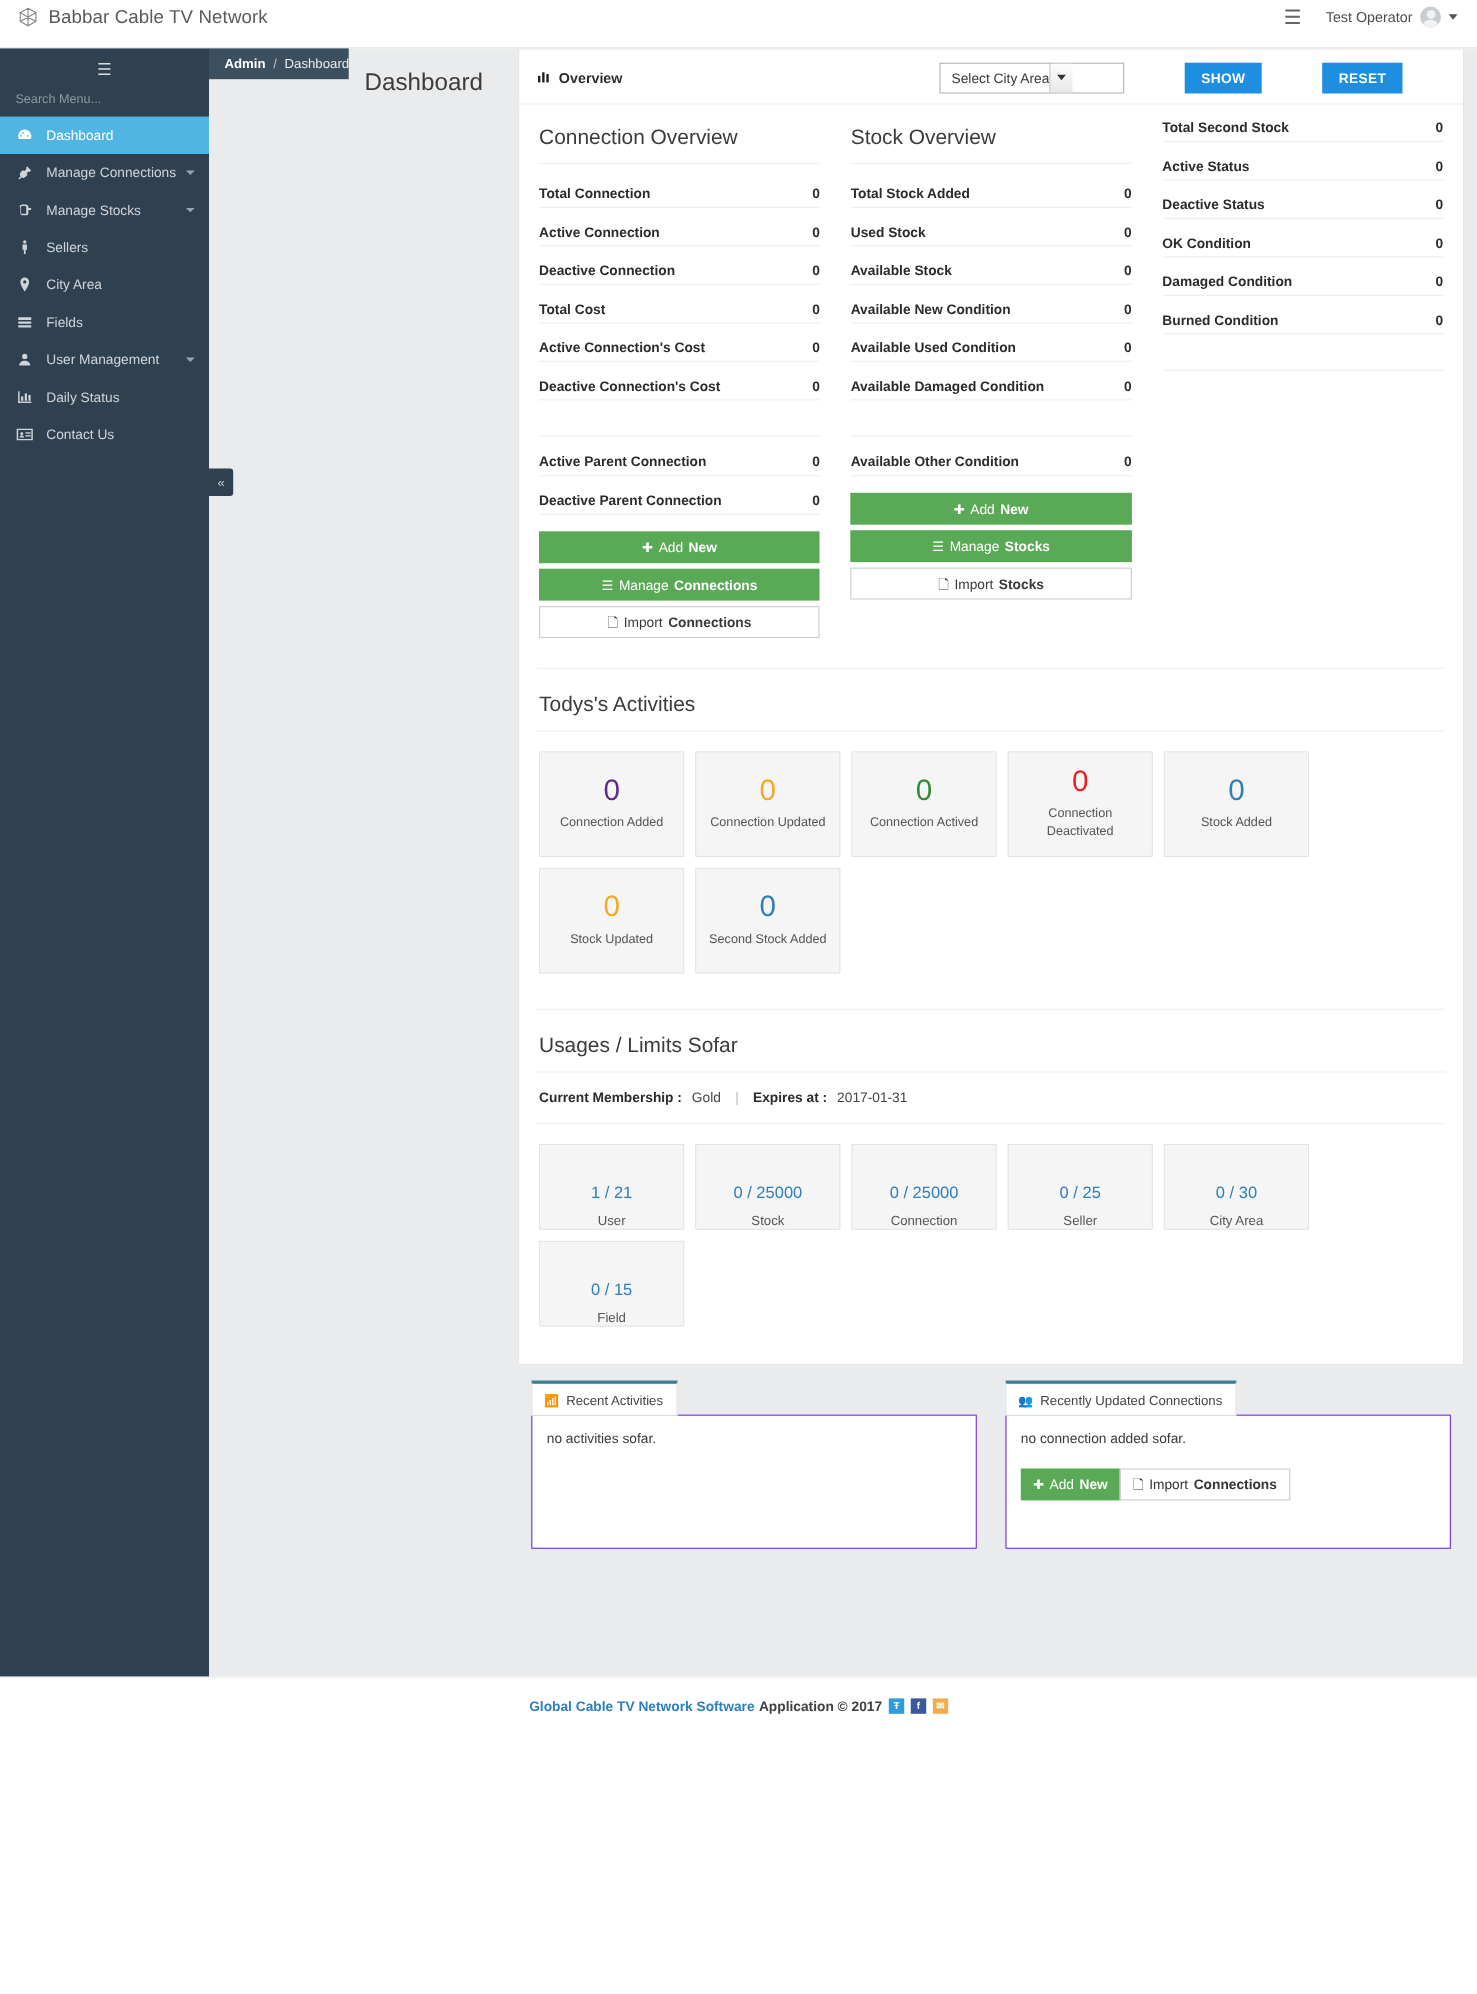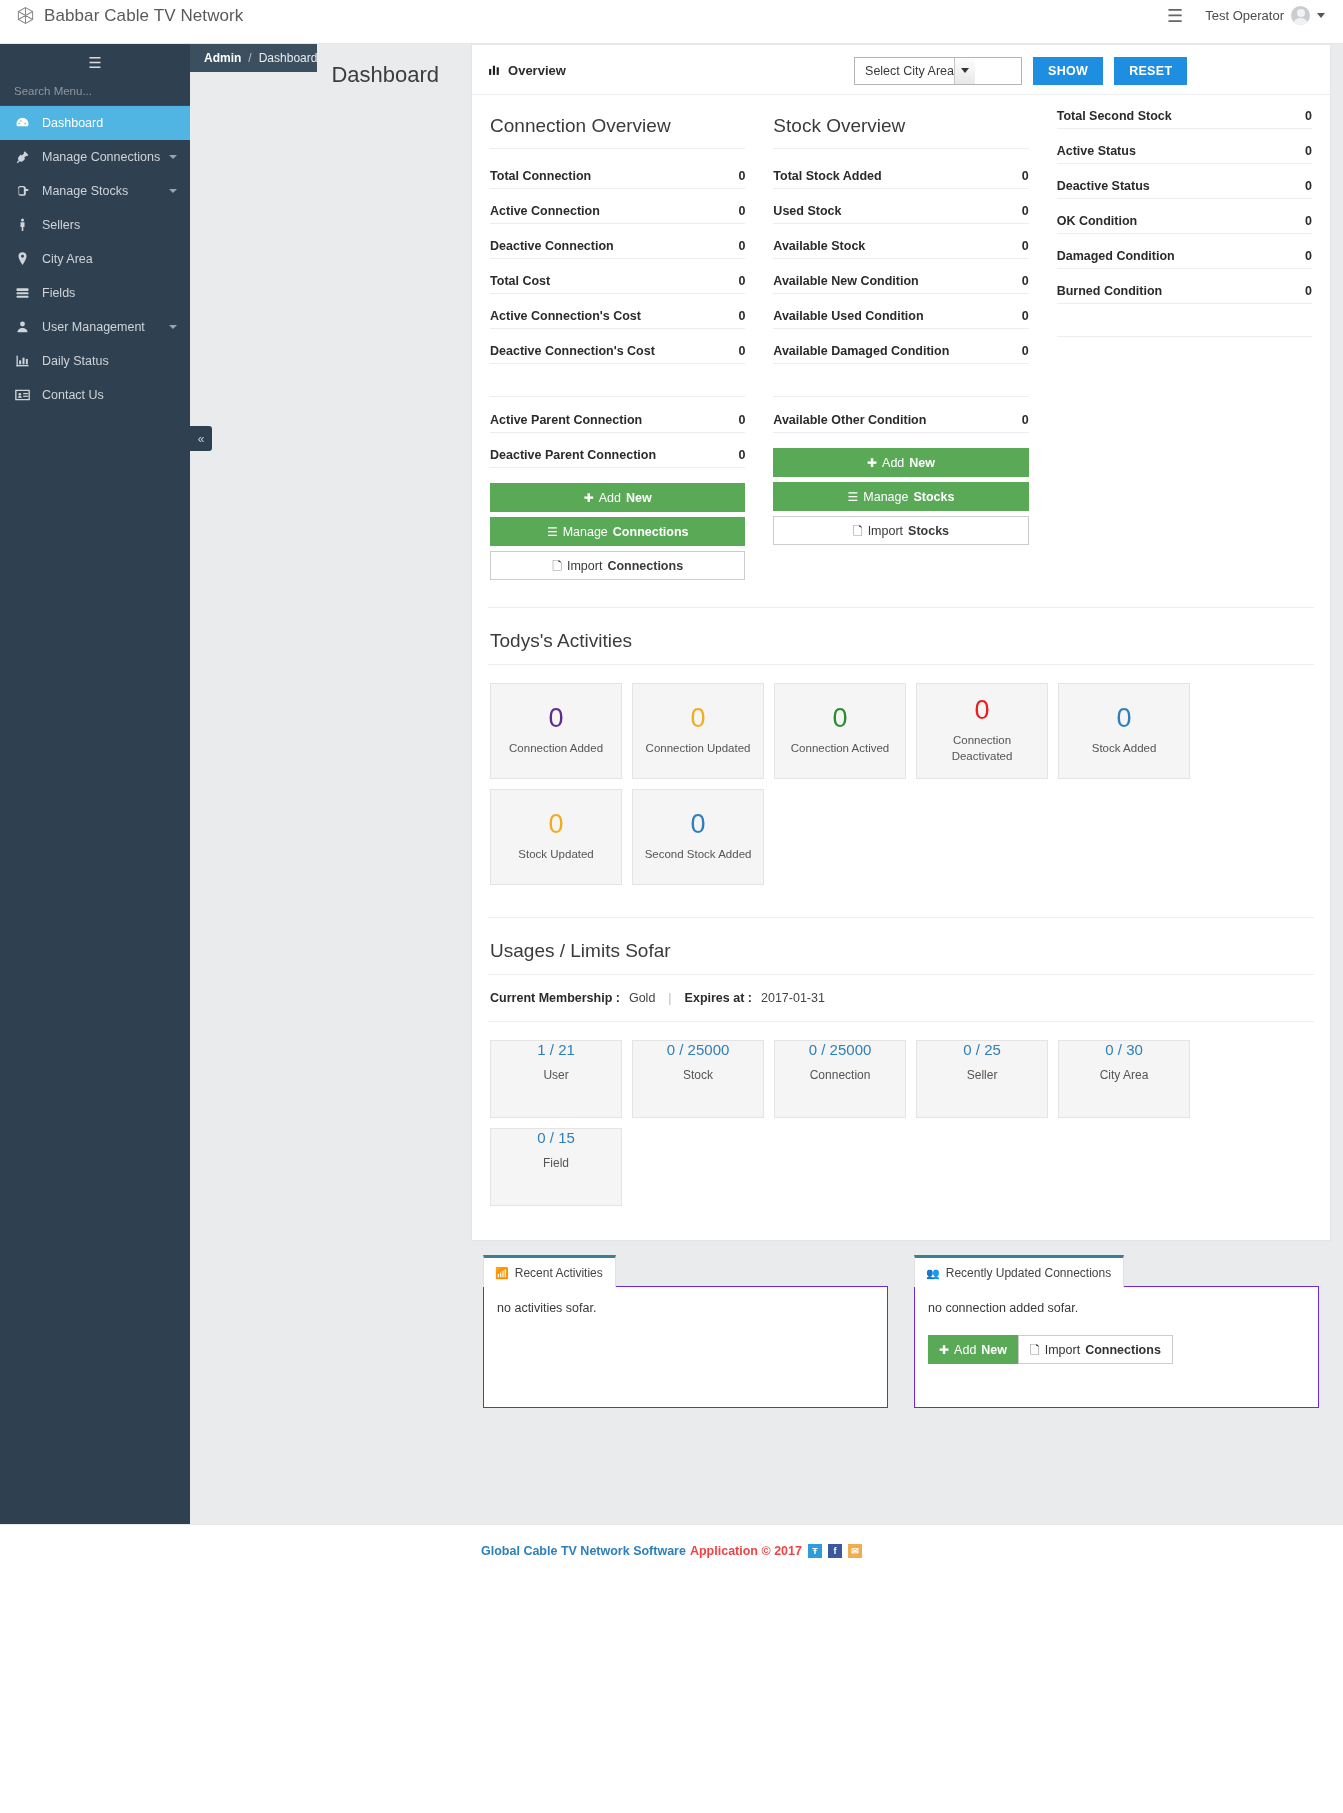--- a/index.html
+++ b/index.html
@@ -121,20 +121,21 @@
   }
   .fake-select .sel-arrow i {
     width: 0; height: 0; border-left: 4px solid transparent;
     border-right: 4px solid transparent; border-top: 5px solid #333;
   }
   .btn-flat {
     height: 28px; padding: 0 15px; border: none; color: #fff;
     font-size: 12.5px; font-weight: bold; letter-spacing: .3px;
     display: inline-flex; align-items: center; cursor: pointer;
     font-family: "Liberation Sans", sans-serif;
+    margin-left: 44px;
   }
   .btn-show { background: #1e8fe0; }
   .btn-reset { background: #1e8fe0; }
 
   
   .ov-body { display: flex; padding: 14px 4px 22px 4px; }
   .ov-col { flex: 1 1 0; padding: 0 14px; }
   .ov-col-title {
     font-size: 19px; font-weight: normal; color: #3b3b3b;
     padding: 6px 0 11px 0; border-bottom: 1px solid #eceef0; margin-bottom: 20px;
@@ -180,21 +181,21 @@
   .membership {
     font-size: 12.5px; color: #2b2b2b; padding: 16px 0 16px 2px;
     border-bottom: 1px solid #eceef0; display: flex; gap: 9px; align-items: center;
   }
   .membership b { font-weight: bold; }
   .membership .val { font-weight: normal; color: #444; }
   .membership .pipe { color: #b9b9b9; margin: 0 4px; }
 
   .limit-tile {
     width: 132px; height: 78px; background: #f5f5f5; border: 1px solid #e4e4e4;
-    display: flex; flex-direction: column; align-items: center; justify-content: flex-start;
+    display: flex; flex-direction: column; align-items: center; justify-content: flex-end;
   }
   .limit-num { font-size: 15px; color: #2e7fba; margin-bottom: 10px; }
   .limit-lbl { font-size: 12px; color: #555; }
 
   
   .panels { display: flex; gap: 26px; padding: 14px 12px 18px 12px; }
   .panel { flex: 1 1 0; }
   .panel-tabs { display: flex; }
   .panel-tab {
     background: #ffffff; border: 1px solid #dfe1e3; border-bottom: none;
@@ -217,21 +218,21 @@
   .btn-sm.green { background: #5aa956; color: #fff; }
   .btn-sm.white { background: #fff; color: #333; border: 1px solid #ccc; }
 
   
   .footer {
     background: #ffffff; border-top: 1px solid #e7e7e7;
     height: 52px; display: flex; align-items: center; justify-content: center;
     gap: 4px; font-size: 12.5px;
   }
   .footer .lnk { color: #2e7fba; font-weight: bold; }
-  .footer .app { color: #ef4444; font-weight: bold; }
+  .footer .app { color: #404040; font-weight: bold; }
   .soc { width: 14px; height: 14px; display: inline-flex; align-items: center;
          justify-content: center; color: #fff; font-size: 9px; font-weight: bold;
          margin-left: 2px; cursor: pointer; }
   .soc.tw { background: #2e9bdc; }
   .soc.fb { background: #3a589c; }
   .soc.ml { background: #f0ad4e; }
 </style>
 </head>
 <body>
 

